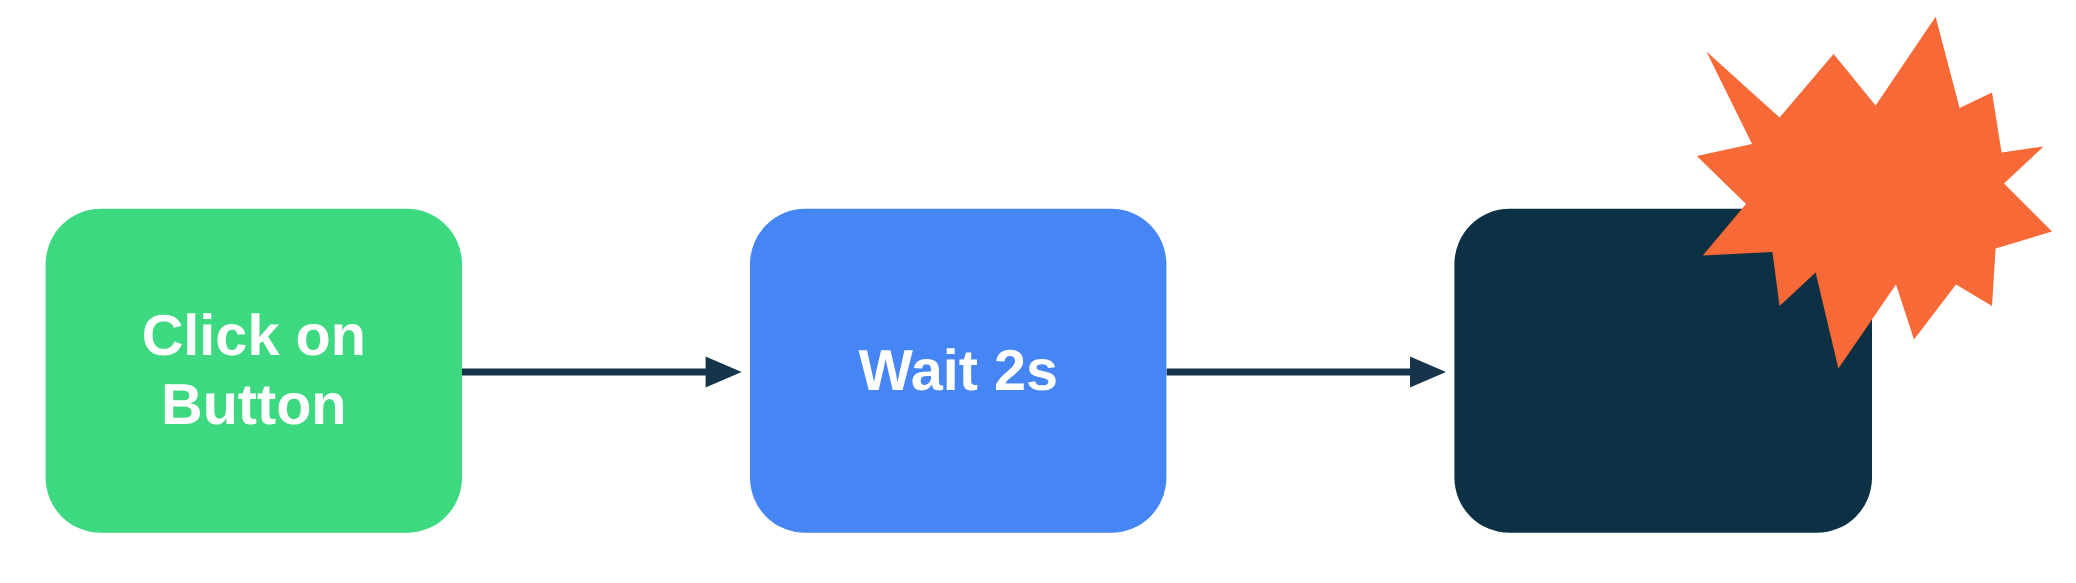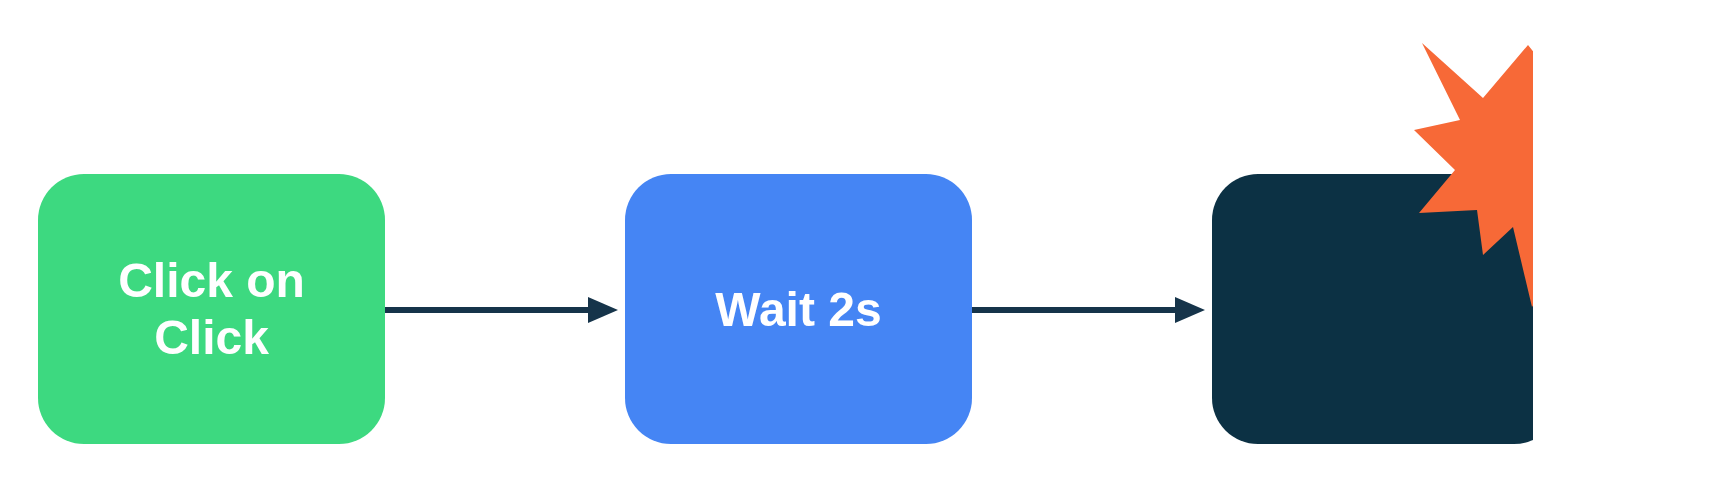--- a/index.html
+++ b/index.html
@@ -2,21 +2,21 @@
 <html><head>
 <meta charset="utf-8">
 <style>
   html, body {
     margin: 0;
     padding: 0;
     background: #ffffff;
   }
   .canvas {
     position: relative;
-    width: 1533px;
+    width: 1730px;
     height: 486px;
     background: #ffffff;
     overflow: hidden;
     font-family: "Liberation Sans", "DejaVu Sans", sans-serif;
   }
   .node {
     position: absolute;
     top: 174px;
     height: 270px;
     border-radius: 46px;
@@ -50,21 +50,21 @@
     display: block;
   }
 </style>
 </head>
 <body>
 
 <div class="canvas">
 
   <div class="node node-click">
     <div>Click on</div>
-    <div>Click</div>
+    <div>Button</div>
   </div>
 
   <svg class="arrow arrow-1" width="235" height="32" viewBox="0 0 235 32">
     <line x1="0" y1="16" x2="206" y2="16" stroke-width="6" stroke="#16344A"></line>
     <polygon points="203,3 233,16 203,29" fill="#16344A"></polygon>
   </svg>
 
   <div class="node node-wait">
     <div>Wait 2s</div>
     <div></div>

